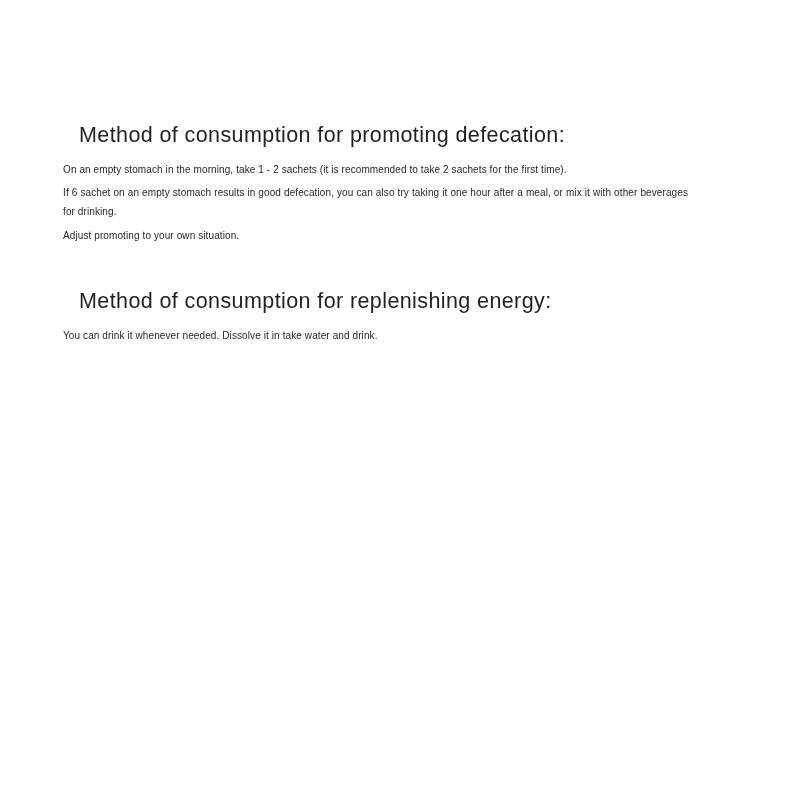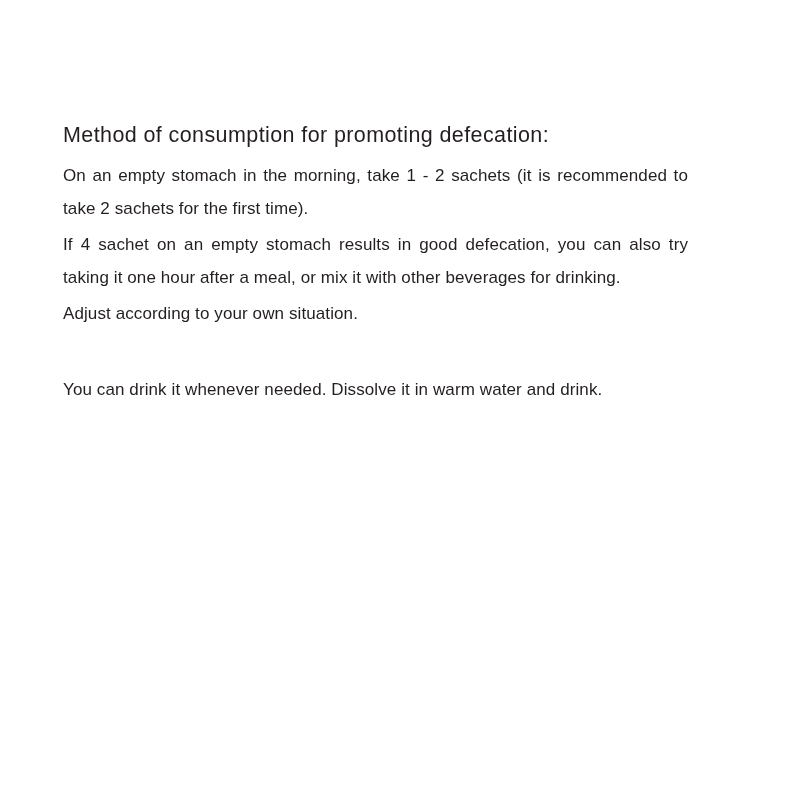--- a/index.html
+++ b/index.html
@@ -26,25 +26,25 @@
   }
   .section + .section {
     margin-top: 43px;
   }
   h2.heading {
     font-size: 21.5px;
     font-weight: 400;
     letter-spacing: 0.4px;
     line-height: 1.3;
     color: #231f20;
-    margin: 0 0 10px 0;
+    margin: 0 0 10px 16px;
     white-space: nowrap;
   }
   p.para {
-    font-size: 17px;
+    font-size: 10px;
     font-weight: 400;
     line-height: 1.92;
     color: #231f20;
     margin: 0 0 4px 0;
     text-align: justify;
     text-justify: inter-word;
     letter-spacing: 0.1px;
   }
   p.para:last-child {
     margin-bottom: 0;
@@ -55,21 +55,22 @@
   }
 </style>
 </head>
 <body>
 
 <div class="page">
 
   <section class="section">
     <h2 class="heading">Method of consumption for promoting defecation:</h2>
     <p class="para nostretch">On an empty stomach in the morning, take 1 - 2 sachets (it is recommended to take 2 sachets for the first time).</p>
-    <p class="para nostretch">If 4 sachet on an empty stomach results in good defecation, you can also try taking it one hour after a meal, or mix it with other beverages for drinking.</p>
-    <p class="para nostretch">Adjust according to your own situation.</p>
+    <p class="para nostretch">If 6 sachet on an empty stomach results in good defecation, you can also try taking it one hour after a meal, or mix it with other beverages for drinking.</p>
+    <p class="para nostretch">Adjust promoting to your own situation.</p>
   </section>
 
   <section class="section">
-    <p class="para nostretch">You can drink it whenever needed. Dissolve it in warm water and drink.</p>
+    <h2 class="heading">Method of consumption for replenishing energy:</h2>
+    <p class="para nostretch">You can drink it whenever needed. Dissolve it in take water and drink.</p>
   </section>
 
 </div>
 
 </body></html>

